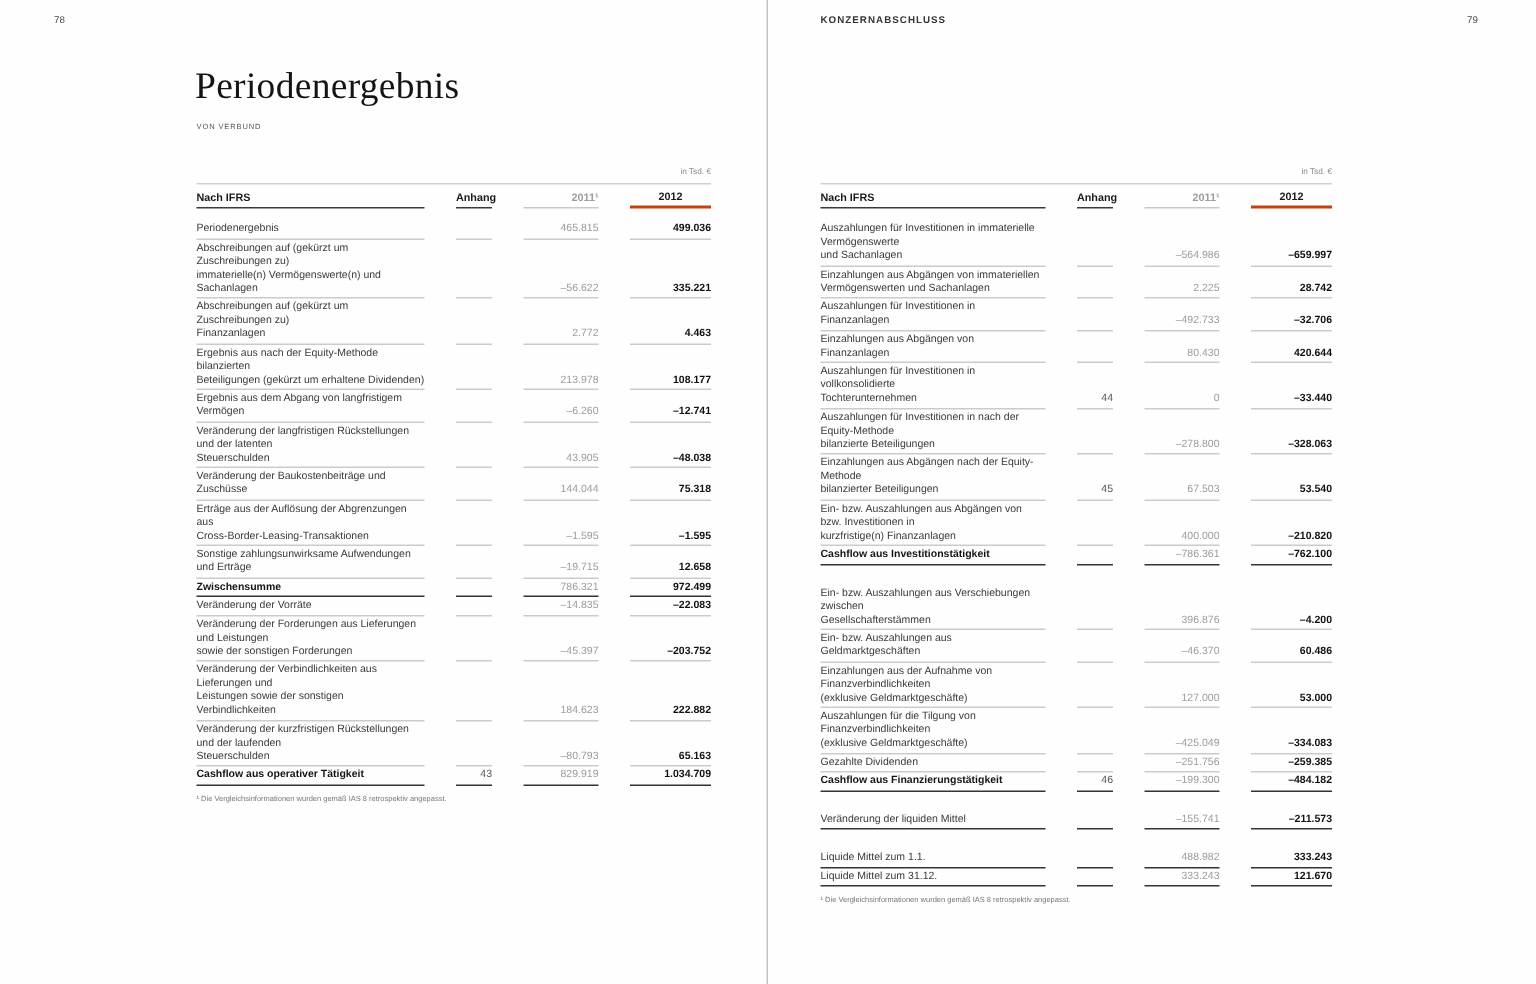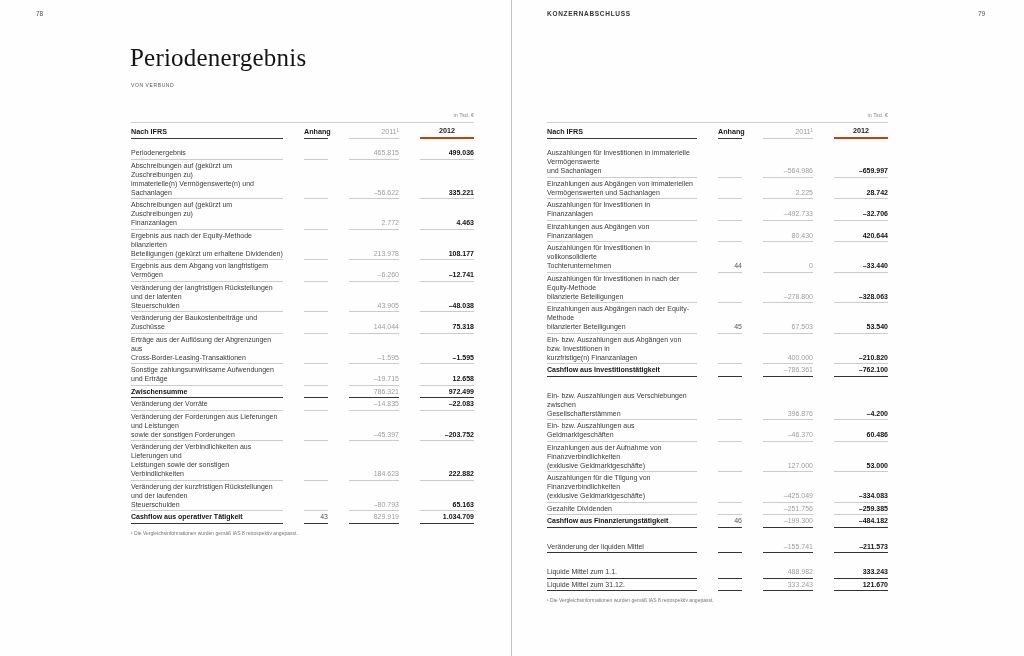--- a/index.html
+++ b/index.html
@@ -24,21 +24,21 @@
   .fintable-right { left:547px; width:341px; }
 
   .unit { text-align:right; font-size:5.5px; color:#8a8a8a; padding-bottom:2px; }
 
   .thead, .trow { display:grid; grid-template-columns:1fr 24px 50px 54px; column-gap:21px;
                   align-items:end; }
   .thead { border-top:1px solid #cfcfcf; }
   .hc { padding:3px 0 2px; font-size:7.2px; font-weight:bold; color:#1a1a1a; }
   .hc-label  { border-bottom:1.5px solid #3a3a3a; }
   .hc-anhang { border-bottom:1.5px solid #3a3a3a; text-align:left; }
-  .hc-2011   { border-bottom:1px solid #c9c9c9; text-align:right; color:#9c9c9c; font-weight:normal; }
+  .hc-2011   { border-bottom:1px solid #c9c9c9; text-align:right; color:#9c9c9c; font-weight:bold; }
   .hc-2012   { border-bottom:2px solid #c2410c; text-align:center; }
 
   .tbody { margin-top:8px; }
   .trow > div { padding:1px 0 1.5px; border-bottom:1px solid #cbcbcb; }
   .c-label  { color:#3a3a3a; white-space:pre-line; }
   .c-anhang { text-align:right; color:#555; }
   .c-2011   { text-align:right; color:#9c9c9c; }
   .c-2012   { text-align:right; color:#111; font-weight:bold; }
   .trow.bold .c-label { font-weight:bold; color:#141414; }
   .trow.bold > div, .trow.dark > div { border-bottom:1px solid #333; }

